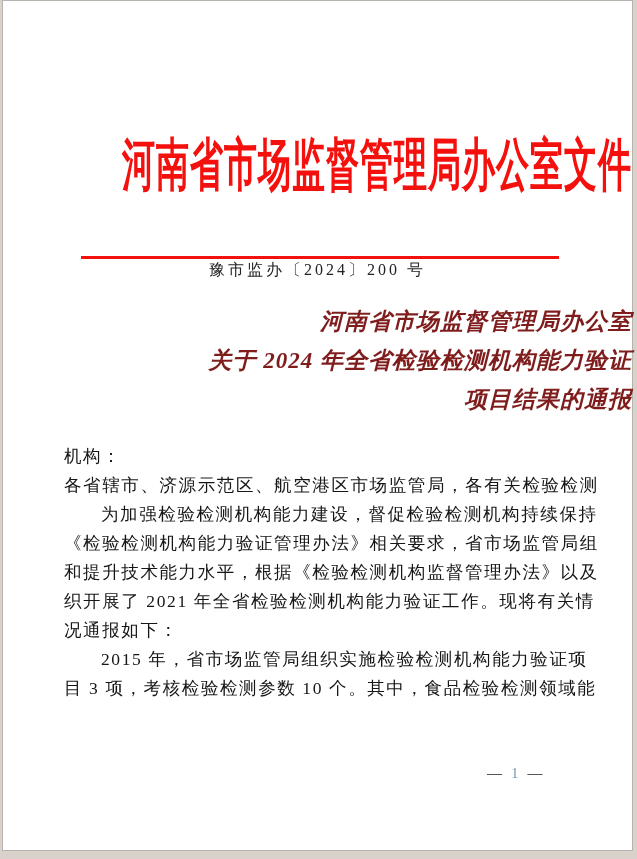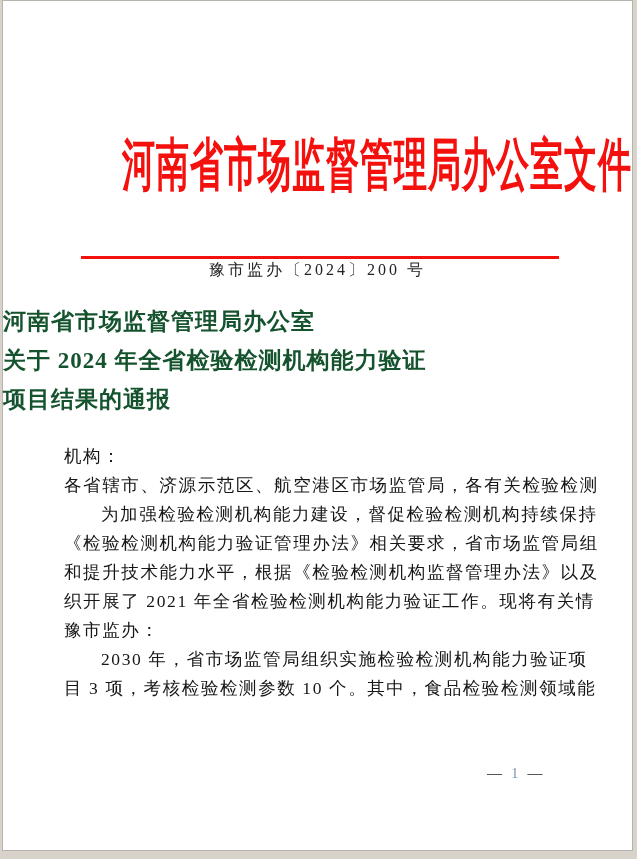--- a/index.html
+++ b/index.html
@@ -57,26 +57,27 @@
     left: 78px;
     width: 478px;
     height: 3px;
     background: #f3100d;
   }
   .doc-title {
     position: absolute;
     top: 301px;
     left: 0;
     width: 100%;
-    text-align: left;
+    text-align: right;
     font-size: 23px;
     font-weight: bold;
-    color: #14532d;
+    color: #7f1d1d;
     line-height: 39px;
     letter-spacing: 1px;
+    font-style: italic;
   }
   .doc-title .t-line { white-space: nowrap; }
   .body-text {
     position: absolute;
     top: 441px;
     left: 61px;
     width: 515px;
     font-size: 17.5px;
     color: #161616;
     line-height: 29px;
@@ -126,22 +127,22 @@
     <div class="t-line">项目结果的通报</div>
   </div>
 
   <div class="body-text">
     <div class="b-line">机构：</div>
     <div class="b-line">各省辖市、济源示范区、航空港区市场监管局，各有关检验检测</div>
     <div class="b-line indent">为加强检验检测机构能力建设，督促检验检测机构持续保持</div>
     <div class="b-line">《检验检测机构能力验证管理办法》相关要求，省市场监管局组</div>
     <div class="b-line">和提升技术能力水平，根据《检验检测机构监督管理办法》以及</div>
     <div class="b-line">织开展了 2021 年全省检验检测机构能力验证工作。现将有关情</div>
-    <div class="b-line">豫市监办：</div>
-    <div class="b-line indent">2030 年，省市场监管局组织实施检验检测机构能力验证项</div>
+    <div class="b-line">况通报如下：</div>
+    <div class="b-line indent">2015 年，省市场监管局组织实施检验检测机构能力验证项</div>
     <div class="b-line">目 3 项，考核检验检测参数 10 个。其中，食品检验检测领域能</div>
   </div>
 
   <div class="page-footer">
     <span class="dash">—</span><span class="num">1</span><span class="dash">—</span>
   </div>
 
 </div>
 
 </body></html>

